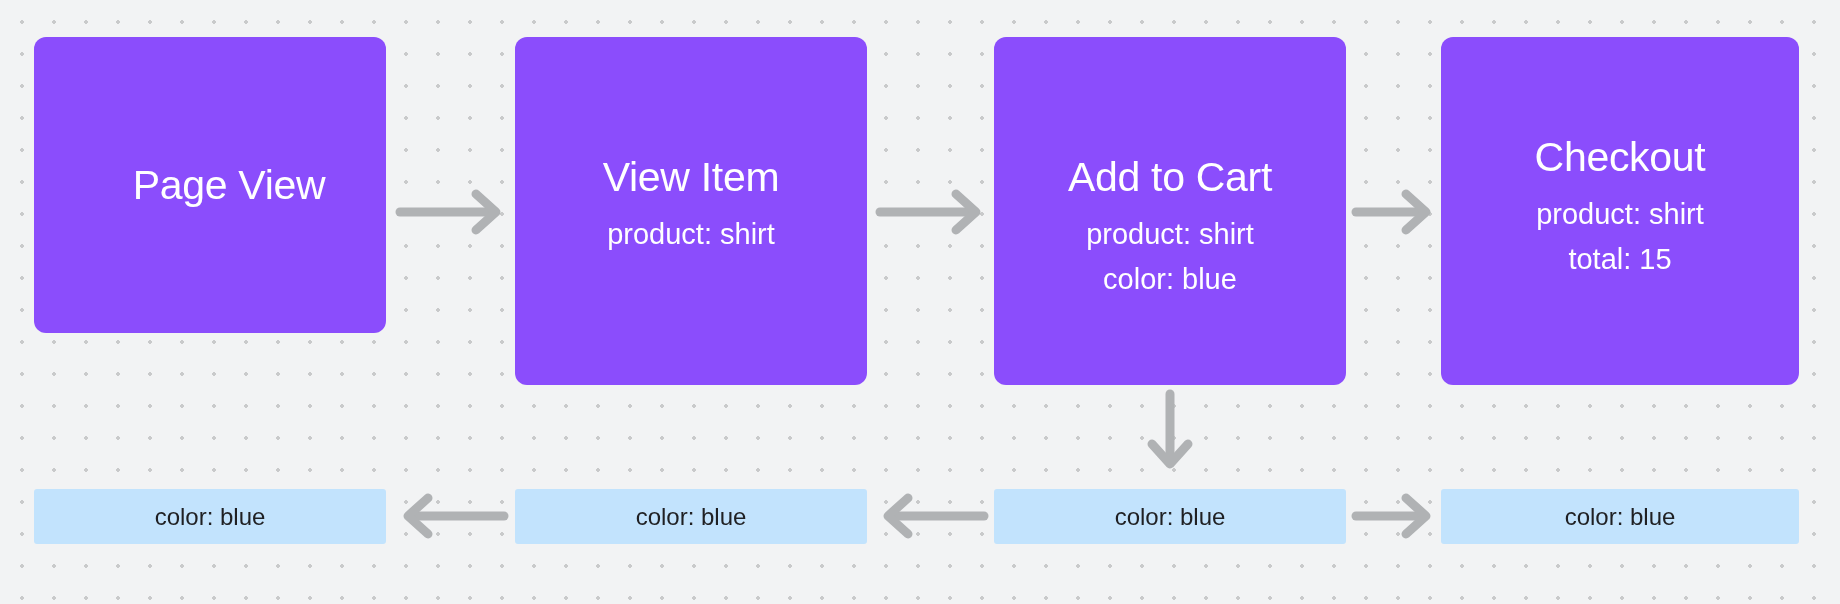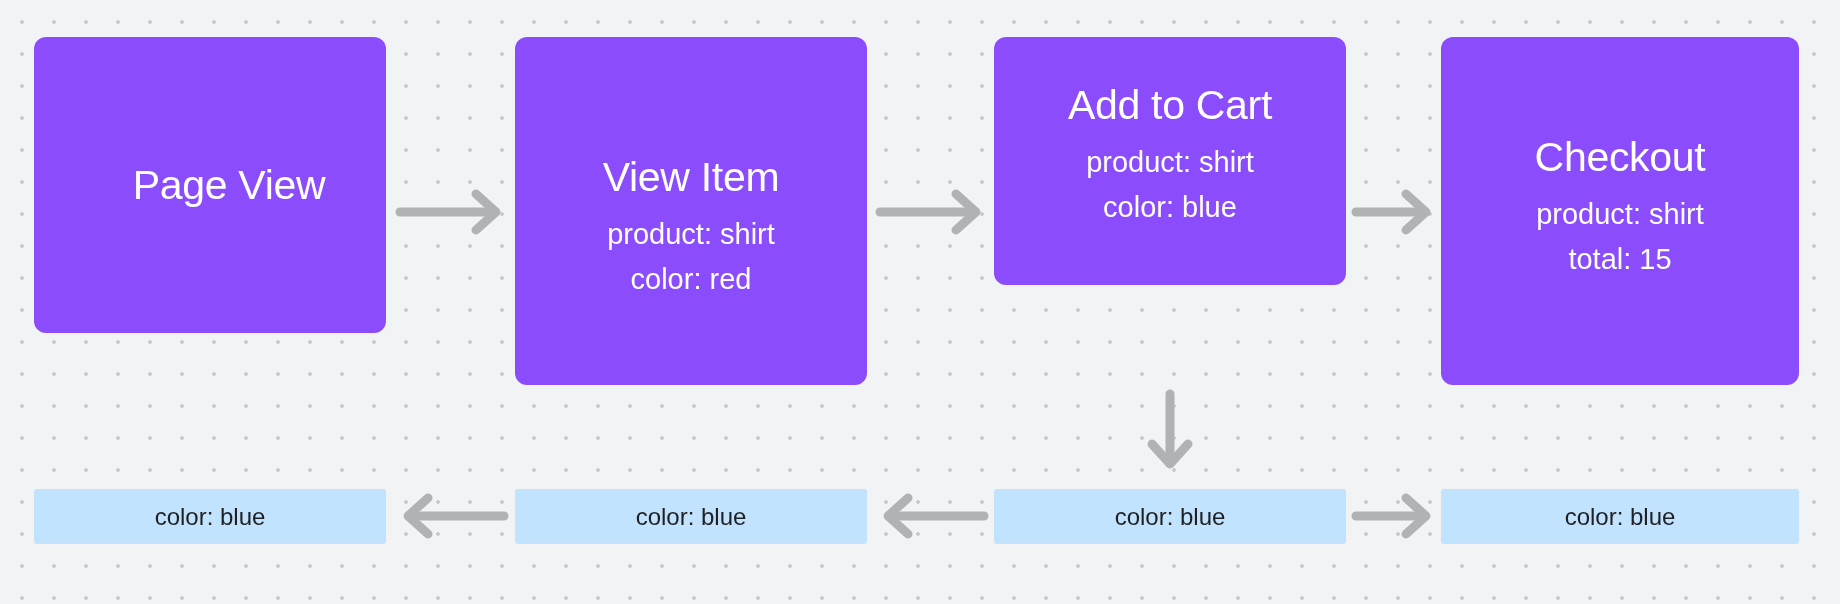--- a/index.html
+++ b/index.html
@@ -67,25 +67,24 @@
 <div id="canvas">
 
   <div class="node" style="left:34px; top:37px; width:352px; height:296px; justify-content:center;padding-left:38px;">
     <div class="node-title">Page View</div>
   </div>
 
   <div class="node" style="left:515px; top:37px; width:352px; height:348px; padding-top:120px;">
     <div class="node-title">View Item</div>
     <div class="node-props" style="margin-top:14px;">
       <div class="node-prop">product: shirt</div>
-      <div class="node-prop">color: red</div>
     </div>
   </div>
 
-  <div class="node" style="left:994px; top:37px; width:352px; height:248px; padding-top:48px;">
+  <div class="node" style="left:994px; top:37px; width:352px; height:348px; padding-top:120px;">
     <div class="node-title">Add to Cart</div>
     <div class="node-props" style="margin-top:14px;">
       <div class="node-prop">product: shirt</div>
       <div class="node-prop">color: blue</div>
     </div>
   </div>
 
   <div class="node" style="left:1441px; top:37px; width:358px; height:348px; padding-top:100px;">
     <div class="node-title">Checkout</div>
     <div class="node-props" style="margin-top:14px;">

